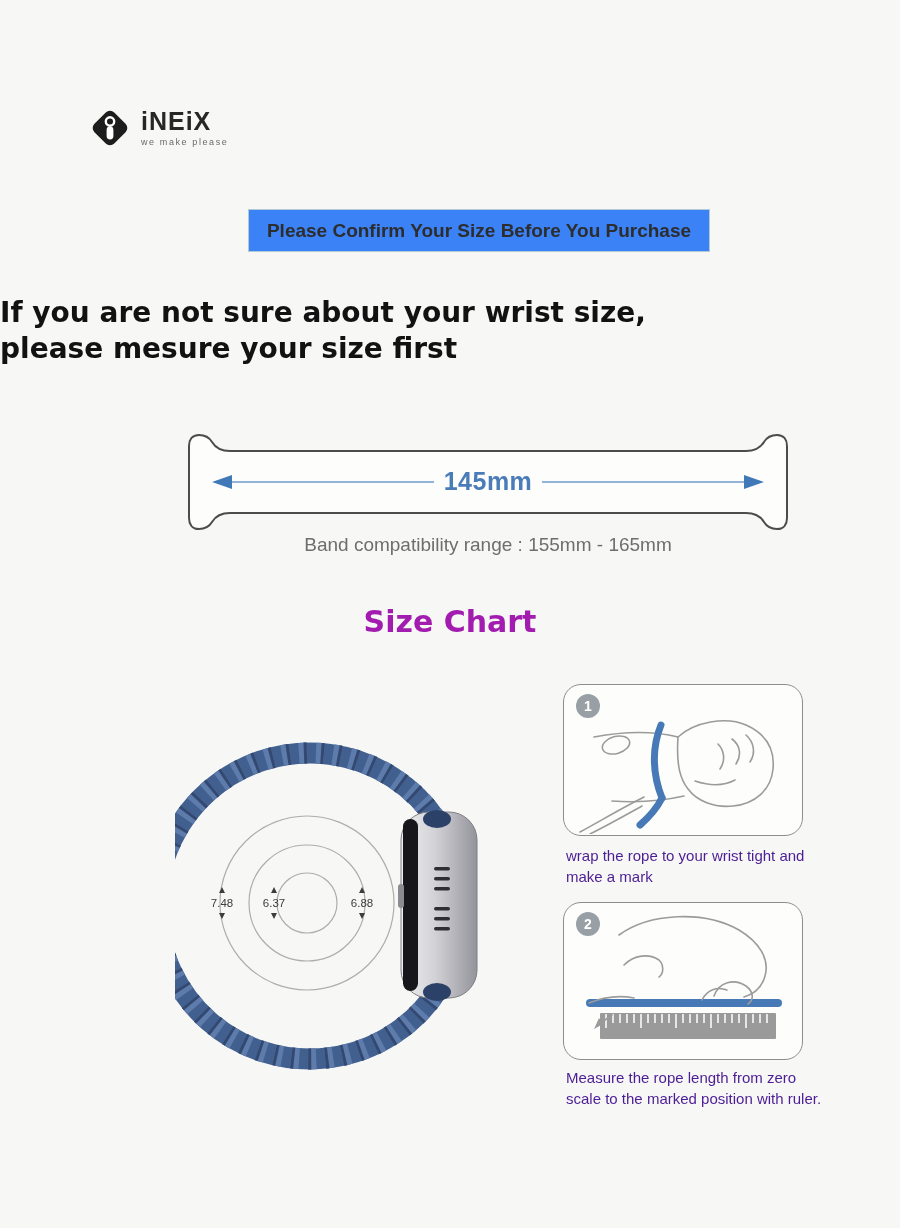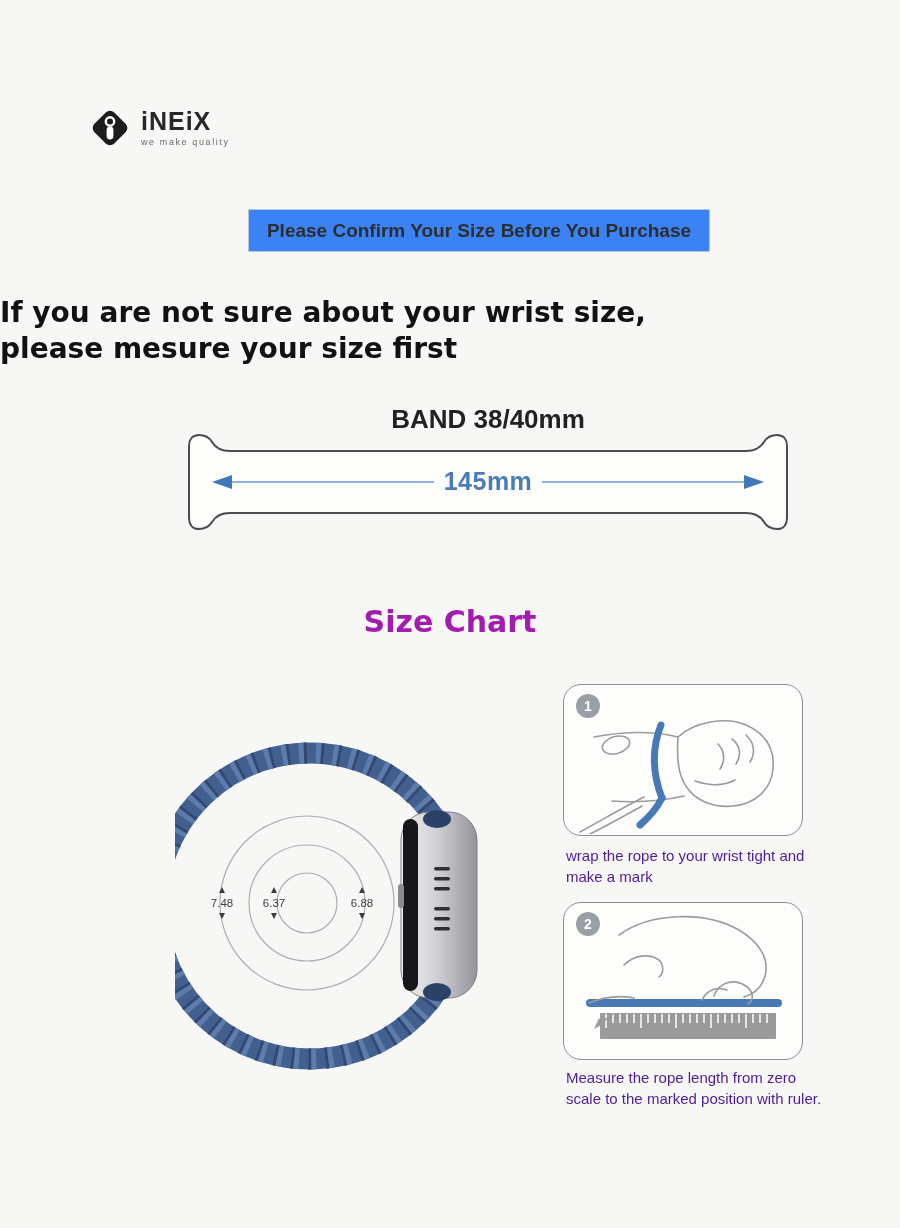--- a/index.html
+++ b/index.html
@@ -82,52 +82,52 @@
 <div class="page">
 
   <div class="abs logo">
     <svg width="44" height="44" viewBox="0 0 44 44">
       <rect x="8" y="8" width="28" height="28" rx="6" fill="#1d1d1d" transform="rotate(45 22 22)"></rect>
       <circle cx="22" cy="15.5" r="4.2" fill="none" stroke="#ffffff" stroke-width="2.4"></circle>
       <rect x="18.6" y="20.5" width="6.8" height="13" rx="3.4" fill="#ffffff"></rect>
     </svg>
     <div class="logo-text">
       <span class="logo-brand">iNEiX</span>
-      <span class="logo-tagline">we make quality</span>
+      <span class="logo-tagline">we make please</span>
     </div>
   </div>
 
   <div class="abs banner">
     <span>Please Confirm Your Size Before You Purchase</span>
   </div>
 
   <div class="abs heading">
     <div>If you are not sure about your wrist size,</div>
     <div>please mesure your size first</div>
   </div>
 
-  <div class="abs band-title">BAND 38/40mm</div>
 
   <div class="abs band-wrap">
     <svg width="604" height="100" viewBox="0 0 604 100">
       <path d="M 44,19 C 34,19 29,15 26,10 C 23,5 18,3 13,3 C 6,3 3,8 3,14 L 3,86
                C 3,92 6,97 13,97 C 18,97 23,95 26,90 C 29,85 34,81 44,81
                L 560,81 C 570,81 575,85 578,90 C 581,95 586,97 591,97
                C 598,97 601,92 601,86 L 601,14 C 601,8 598,3 591,3
                C 586,3 581,5 578,10 C 575,15 570,19 560,19 Z" fill="#fdfdfc" stroke="#4c4c4c" stroke-width="2"></path>
       <g>
         <line x1="248" y1="50" x2="46" y2="50" stroke="#92b4d6" stroke-width="2"></line>
         <polygon points="26,50 46,43 46,57" fill="#3f79b8"></polygon>
         <line x1="356" y1="50" x2="558" y2="50" stroke="#92b4d6" stroke-width="2"></line>
         <polygon points="578,50 558,43 558,57" fill="#3f79b8"></polygon>
       </g>
     </svg>
     <span class="band-length">145mm</span>
   </div>
 
+  <div class="abs band-compat">Band compatibility range : 155mm - 165mm</div>
 
   <div class="abs size-chart-title">Size Chart</div>
 
   <div class="abs illustration">
     <svg width="348" height="354" viewBox="0 0 348 354">
       <defs>
         <linearGradient id="silver" x1="0" y1="0" x2="1" y2="0">
           <stop offset="0" stop-color="#f0f0f2"></stop>
           <stop offset="0.45" stop-color="#d2d2d6"></stop>
           <stop offset="1" stop-color="#93939b"></stop>

